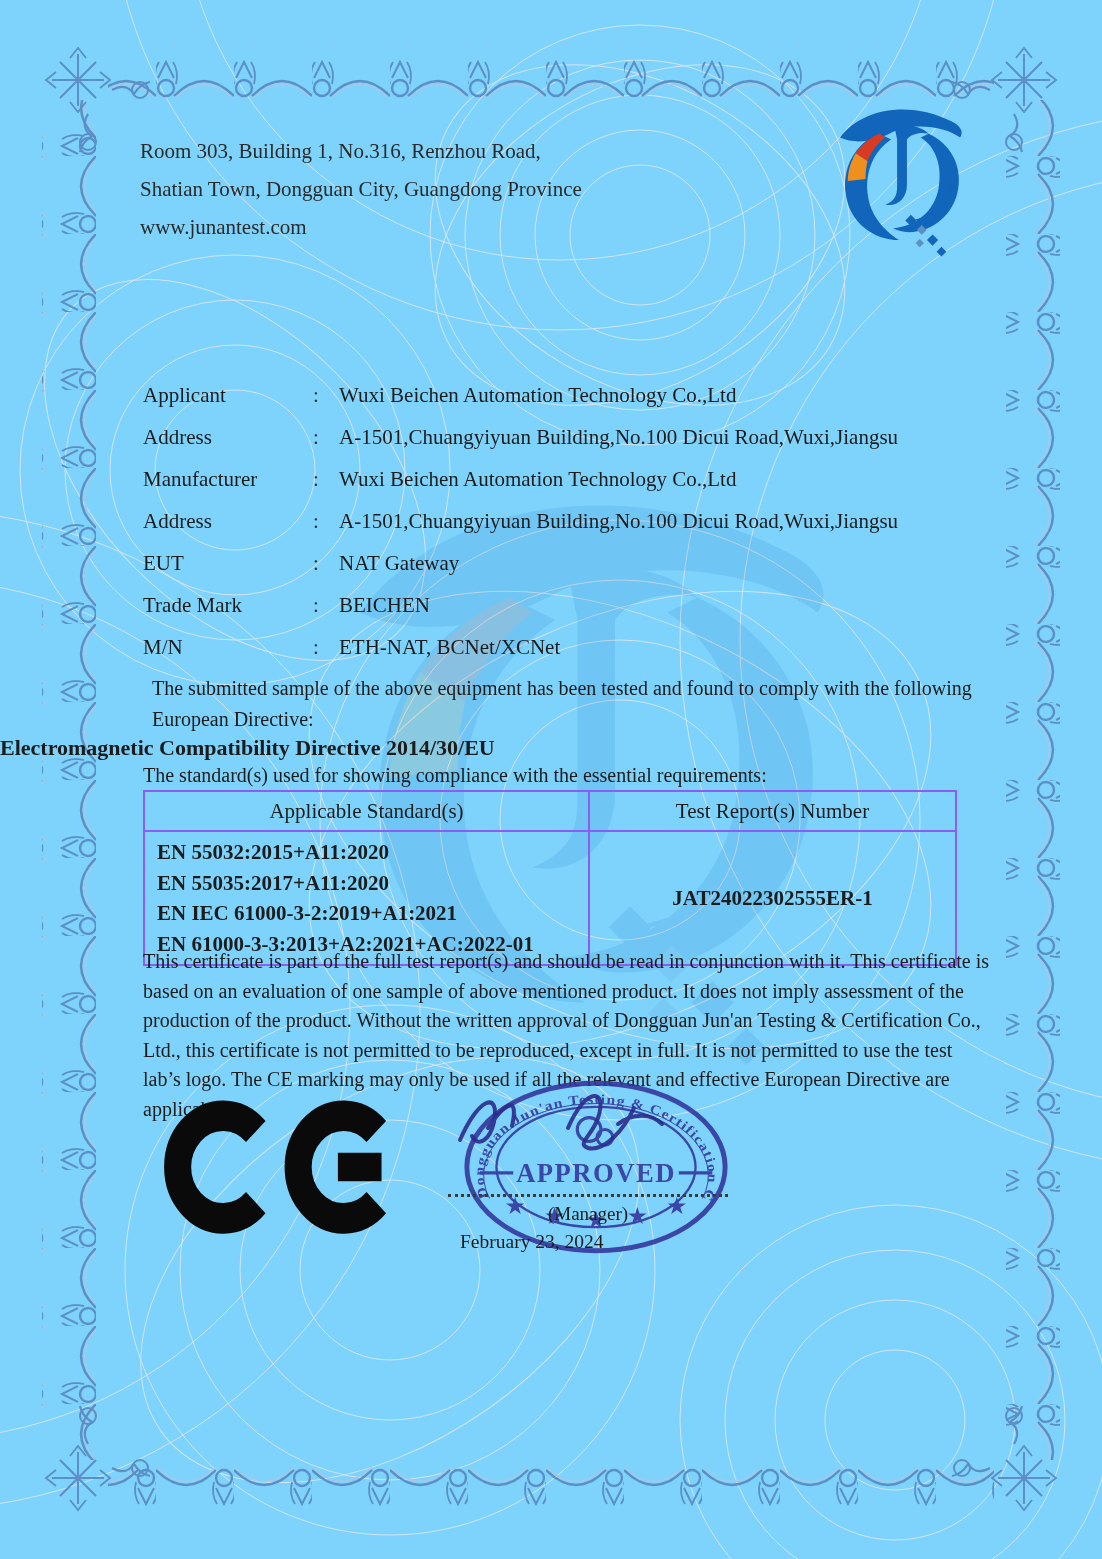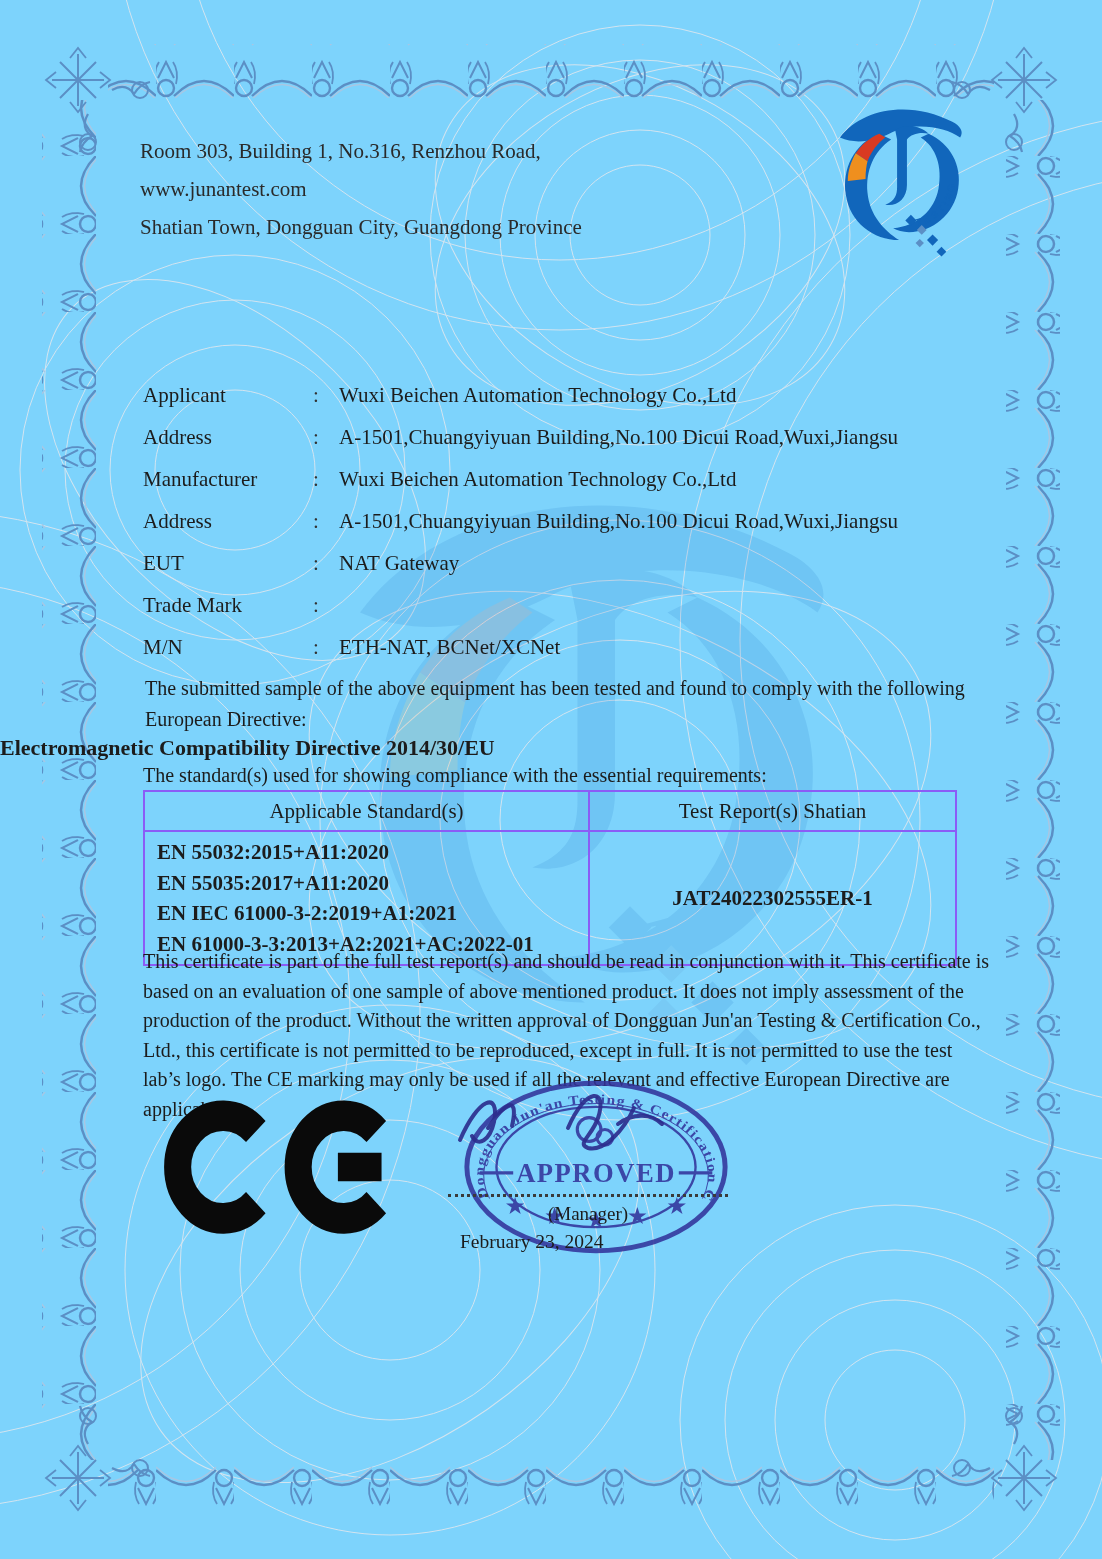--- a/index.html
+++ b/index.html
@@ -13,21 +13,21 @@
   .hdr-address{left:140px; top:132px; font-size:21px; line-height:38px; color:#2a2a2a;}
   .logo-svg{left:834px; top:100px;}
   
   .title{left:0; width:1102px; top:286px; text-align:center; font-size:45px; font-weight:bold; letter-spacing:.5px; color:#0d0d0d;}
   .cert-no{left:0; width:1102px; top:346px; text-align:center; font-size:20px; font-weight:bold;}
   
   .fields{left:143px; top:381px; width:840px;}
   .frow{display:grid; grid-template-columns:170px 26px 1fr; font-size:21px; margin-bottom:14px; line-height:28px;}
   .frow .colon{color:#333;}
   
-  .intro{left:145px; top:673px; width:840px; font-size:20px; line-height:31px;}
+  .intro{left:152px; top:673px; width:840px; font-size:20px; line-height:31px;}
   .directive{left:0; width:1102px; top:735px; text-align:left; font-size:22px; font-weight:bold;}
   .std-intro{left:143px; top:764px; width:860px; font-size:20px;}
   
   table.std{left:143px; top:790px; position:absolute; width:812px; border-collapse:collapse; table-layout:fixed;}
   table.std th, table.std td{border:2px solid #8b5cf6; font-size:21px; padding:3px 10px;}
   table.std th{font-weight:normal; text-align:center; height:32px;}
   table.std td.stds{font-weight:bold; line-height:30.5px; padding:5px 12px;}
   table.std td.rep{font-weight:bold; text-align:center;}
   table.std col.c1{width:445px;} table.std col.c2{width:367px;}
   .legal{left:143px; top:947px; width:848px; font-size:20px; line-height:29.5px; text-align:left;}
@@ -154,22 +154,22 @@
           <rect x="106" y="150" width="7" height="7" transform="rotate(45 109 153)"></rect>
         </g>
       </symbol>
     </defs>
 
     <use href="#logoSym" x="330" y="470" width="540" height="600" opacity="0.12"></use>
   </svg>
 
   <div class="abs hdr-address">
     <div>Room 303, Building 1, No.316, Renzhou Road,</div>
+    <div>Shatian Town, Dongguan City, Guangdong Province</div>
     <div>www.junantest.com</div>
-    <div>Shatian Town, Dongguan City, Guangdong Province</div>
   </div>
 
   <svg class="abs logo-svg" width="138" height="158" viewBox="0 0 140 160">
     <use href="#logoSym" width="140" height="160"></use>
   </svg>
 
 
   <div class="abs fields">
     <div class="frow">
       <span>Applicant</span>
@@ -192,41 +192,42 @@
       <span>A-1501,Chuangyiyuan Building,No.100 Dicui Road,Wuxi,Jiangsu</span>
     </div>
     <div class="frow">
       <span>EUT</span>
       <span class="colon">:</span>
       <span>NAT Gateway</span>
     </div>
     <div class="frow">
       <span>Trade Mark</span>
       <span class="colon">:</span>
+      <span>BEICHEN</span>
     </div>
     <div class="frow">
       <span>M/N</span>
       <span class="colon">:</span>
       <span>ETH-NAT, BCNet/XCNet</span>
     </div>
   </div>
 
   <div class="abs intro">The submitted sample of the above equipment has been tested and found to comply with the following European Directive:</div>
   <div class="abs directive">Electromagnetic Compatibility Directive 2014/30/EU</div>
   <div class="abs std-intro">The standard(s) used for showing compliance with the essential requirements:</div>
 
   <table class="std">
     <colgroup>
         <col class="c1">
         <col class="c2">
       </colgroup>
     <tbody>
         <tr>
       <th>Applicable Standard(s)</th>
-      <th>Test Report(s) Shatian</th>
+      <th>Test Report(s) Number</th>
     </tr>
     <tr>
       <td class="stds">
         <div>EN 55032:2015+A11:2020</div>
         <div>EN 55035:2017+A11:2020</div>
         <div>EN IEC 61000-3-2:2019+A1:2021</div>
         <div>EN 61000-3-3:2013+A2:2021+AC:2022-01</div>
       </td>
       <td class="rep">JAT24022302555ER-1</td>
     </tr>

